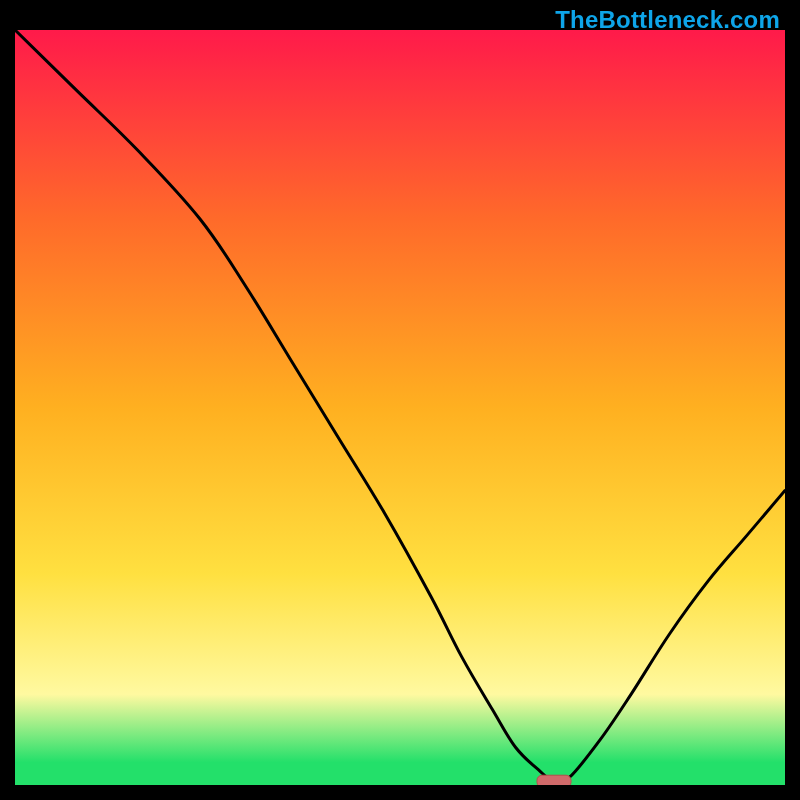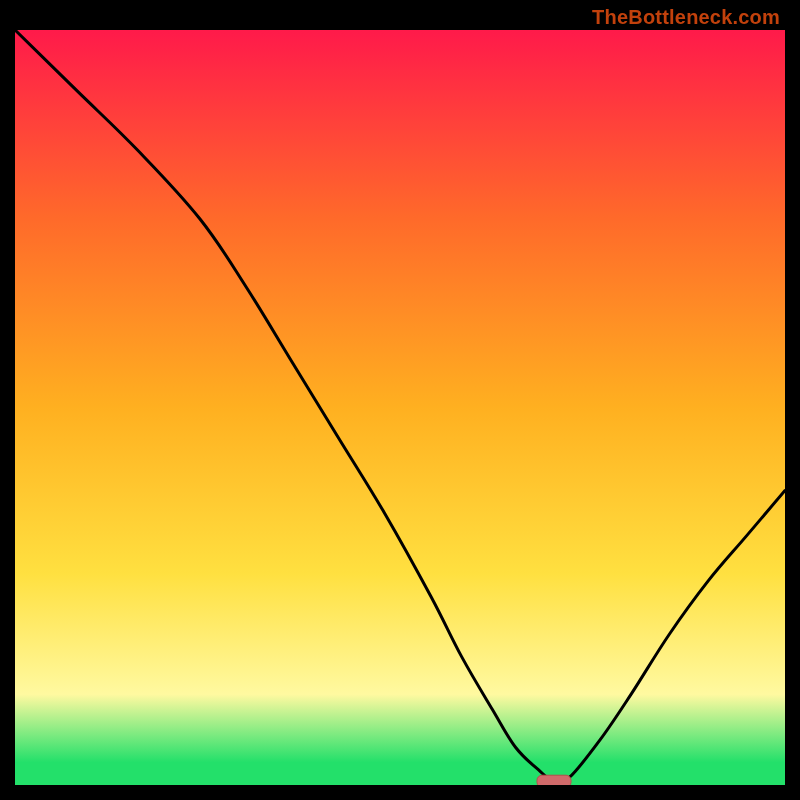--- a/index.html
+++ b/index.html
@@ -14,22 +14,22 @@
   .page {
     position: relative;
     width: 800px;
     height: 800px;
     background: #000;
   }
   .watermark {
     position: absolute;
     top: 6px;
     right: 20px;
-    color: #c2410c;
-    font-size: 20px;
+    color: #0ea5e9;
+    font-size: 24px;
     font-weight: 600;
     letter-spacing: 0.2px;
     z-index: 40;
   }
   .plot-wrap {
     position: absolute;
     left: 15px;
     top: 30px;
     width: 770px;
     height: 755px;

